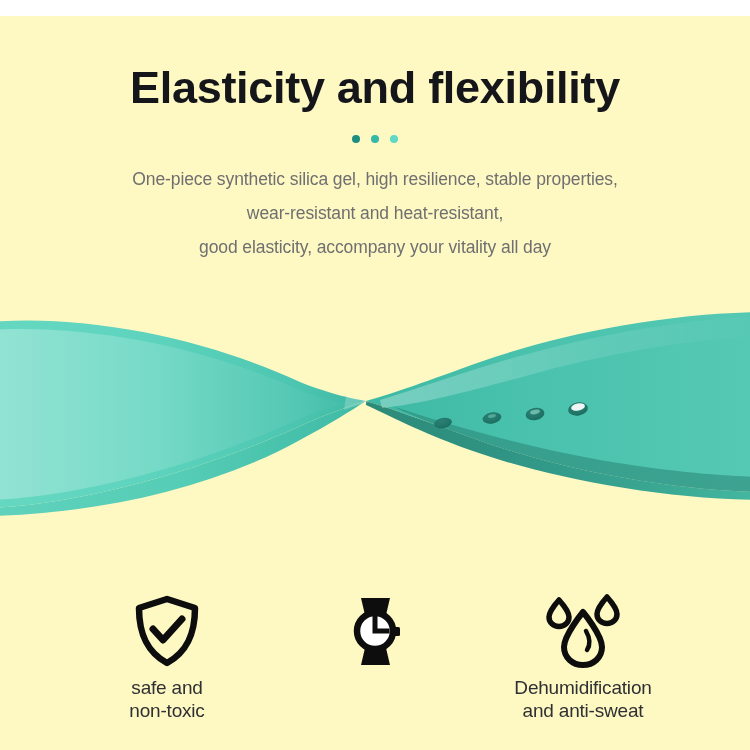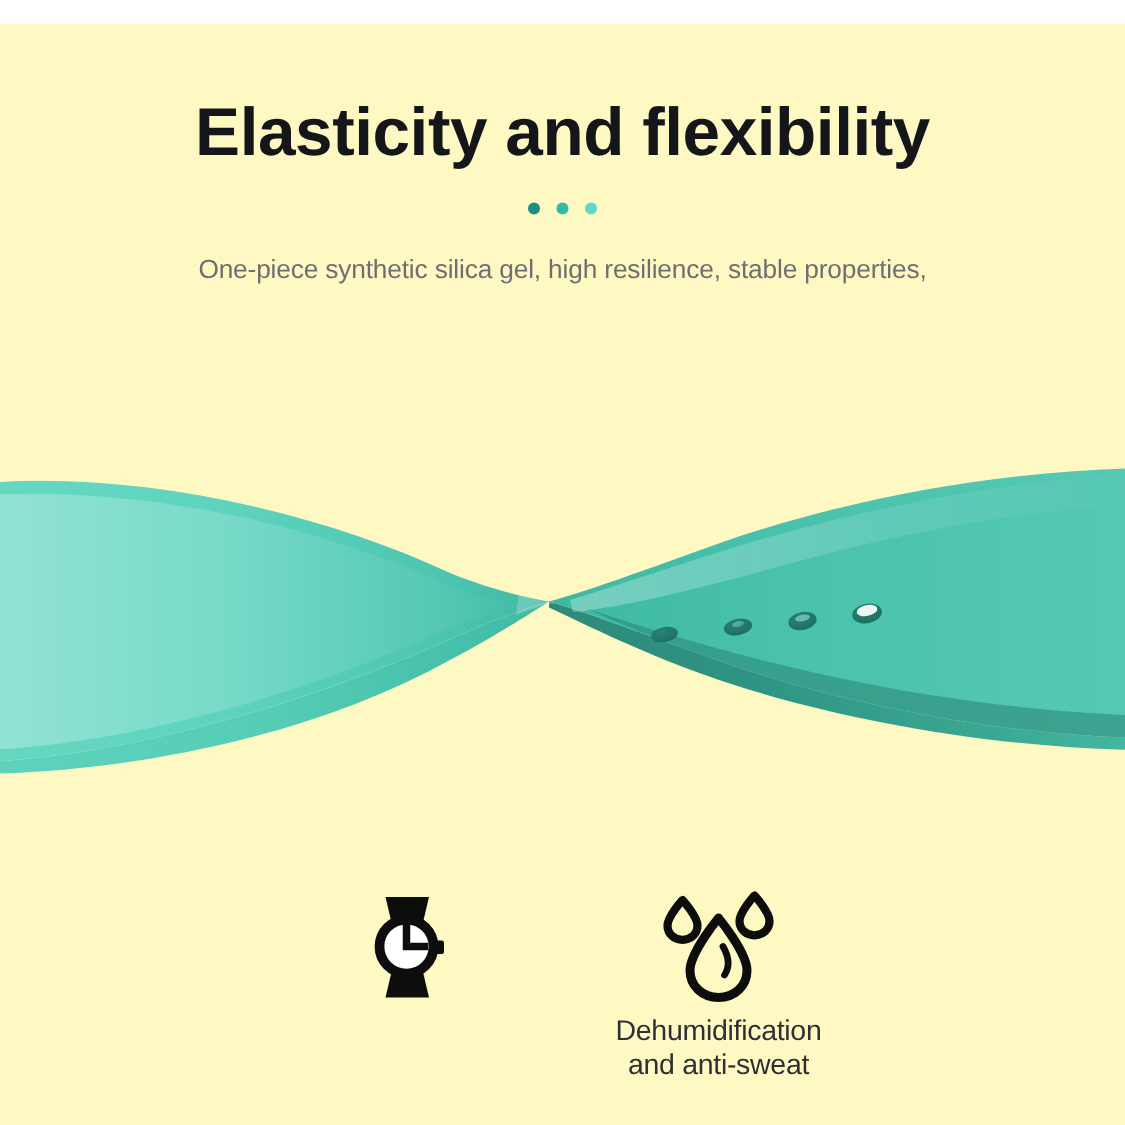--- a/index.html
+++ b/index.html
@@ -117,20 +117,22 @@
   <div class="title" style="color: rgb(21, 22, 26);">Elasticity and flexibility</div>
 
   <div class="dots">
     <span class="dot" style="background: rgb(29, 141, 130);"></span>
     <span class="dot" style="background: rgb(50, 185, 167);"></span>
     <span class="dot" style="background: rgb(95, 216, 198);"></span>
   </div>
 
   <div class="subcopy" style="color: rgb(111, 111, 113);">
     <span class="ln">One-piece synthetic silica gel, high resilience, stable properties,</span>
+    <span class="ln">wear-resistant and heat-resistant,</span>
+    <span class="ln">good elasticity, accompany your vitality all day</span>
   </div>
 
   <div class="photo">
     <svg width="750" height="286" viewBox="0 0 750 286" xmlns="http://www.w3.org/2000/svg">
       <defs>
         <linearGradient id="gLeftTop" x1="0" y1="0" x2="1" y2="0">
           <stop offset="0" stop-color="#66d8c2"></stop>
           <stop offset="0.45" stop-color="#5dd3bd"></stop>
           <stop offset="0.82" stop-color="#4cc5b0"></stop>
           <stop offset="1" stop-color="#3eb9a4"></stop>
@@ -189,20 +191,32 @@
         <ellipse cx="535" cy="134" rx="5" ry="2.2" fill="#8fd8c9" opacity="0.65" transform="rotate(-11 535 134)"></ellipse>
         <ellipse cx="492" cy="138" rx="4" ry="1.8" fill="#7fd0c0" opacity="0.5" transform="rotate(-11 492 138)"></ellipse>
       </g>
 
       <path d="M 346 118 C 356 120, 362 122, 370 124 C 360 126, 352 129, 344 132 Z" fill="#ffffff" opacity="0.22"></path>
     </svg>
   </div>
 
   <div class="features">
 
+    <div class="feature">
+      <div class="glyph">
+        <svg width="70" height="74" viewBox="0 0 70 74" fill="none" xmlns="http://www.w3.org/2000/svg">
+          <path d="M35 5 L63 14 C63 40, 55 58, 35 69 C15 58, 7 40, 7 14 Z" stroke="#0d0d0d" stroke-width="6.5" stroke-linejoin="round" fill="none"></path>
+          <path d="M21 35 L31 46 L50 25" stroke="#0d0d0d" stroke-width="7" stroke-linecap="round" stroke-linejoin="round" fill="none"></path>
+        </svg>
+      </div>
+      <div class="cap">
+        <span class="ln">safe and</span>
+        <span class="ln">non-toxic</span>
+      </div>
+    </div>
 
     <div class="feature">
       <div class="glyph">
         <svg width="70" height="74" viewBox="0 0 70 74" fill="none" xmlns="http://www.w3.org/2000/svg">
           <path d="M21 4 H50 L46 21 H25 Z" fill="#0d0d0d"></path>
           <path d="M25 54 H46 L50 71 H21 Z" fill="#0d0d0d"></path>
           <circle cx="35" cy="37" r="18" stroke="#0d0d0d" stroke-width="6.5" fill="#ffffff"></circle>
           <path d="M35 24 V37 H47" stroke="#0d0d0d" stroke-width="5" stroke-linecap="square" stroke-linejoin="miter" fill="none"></path>
           <rect x="54" y="33" width="6" height="9" rx="1.5" fill="#0d0d0d"></rect>
         </svg>

